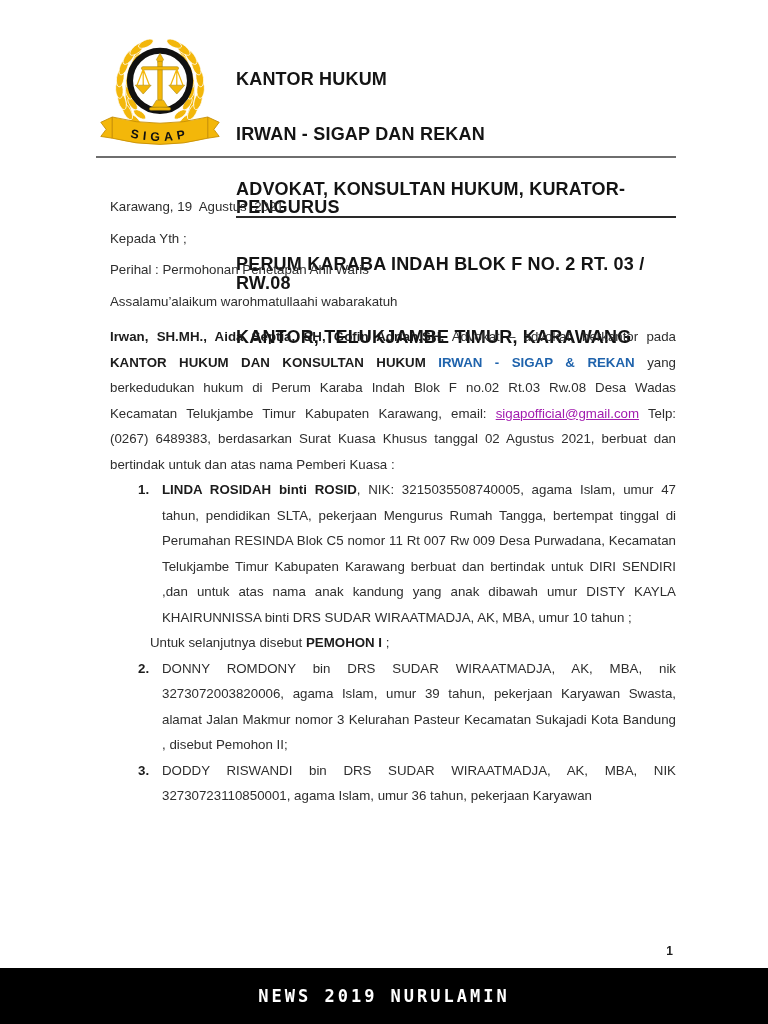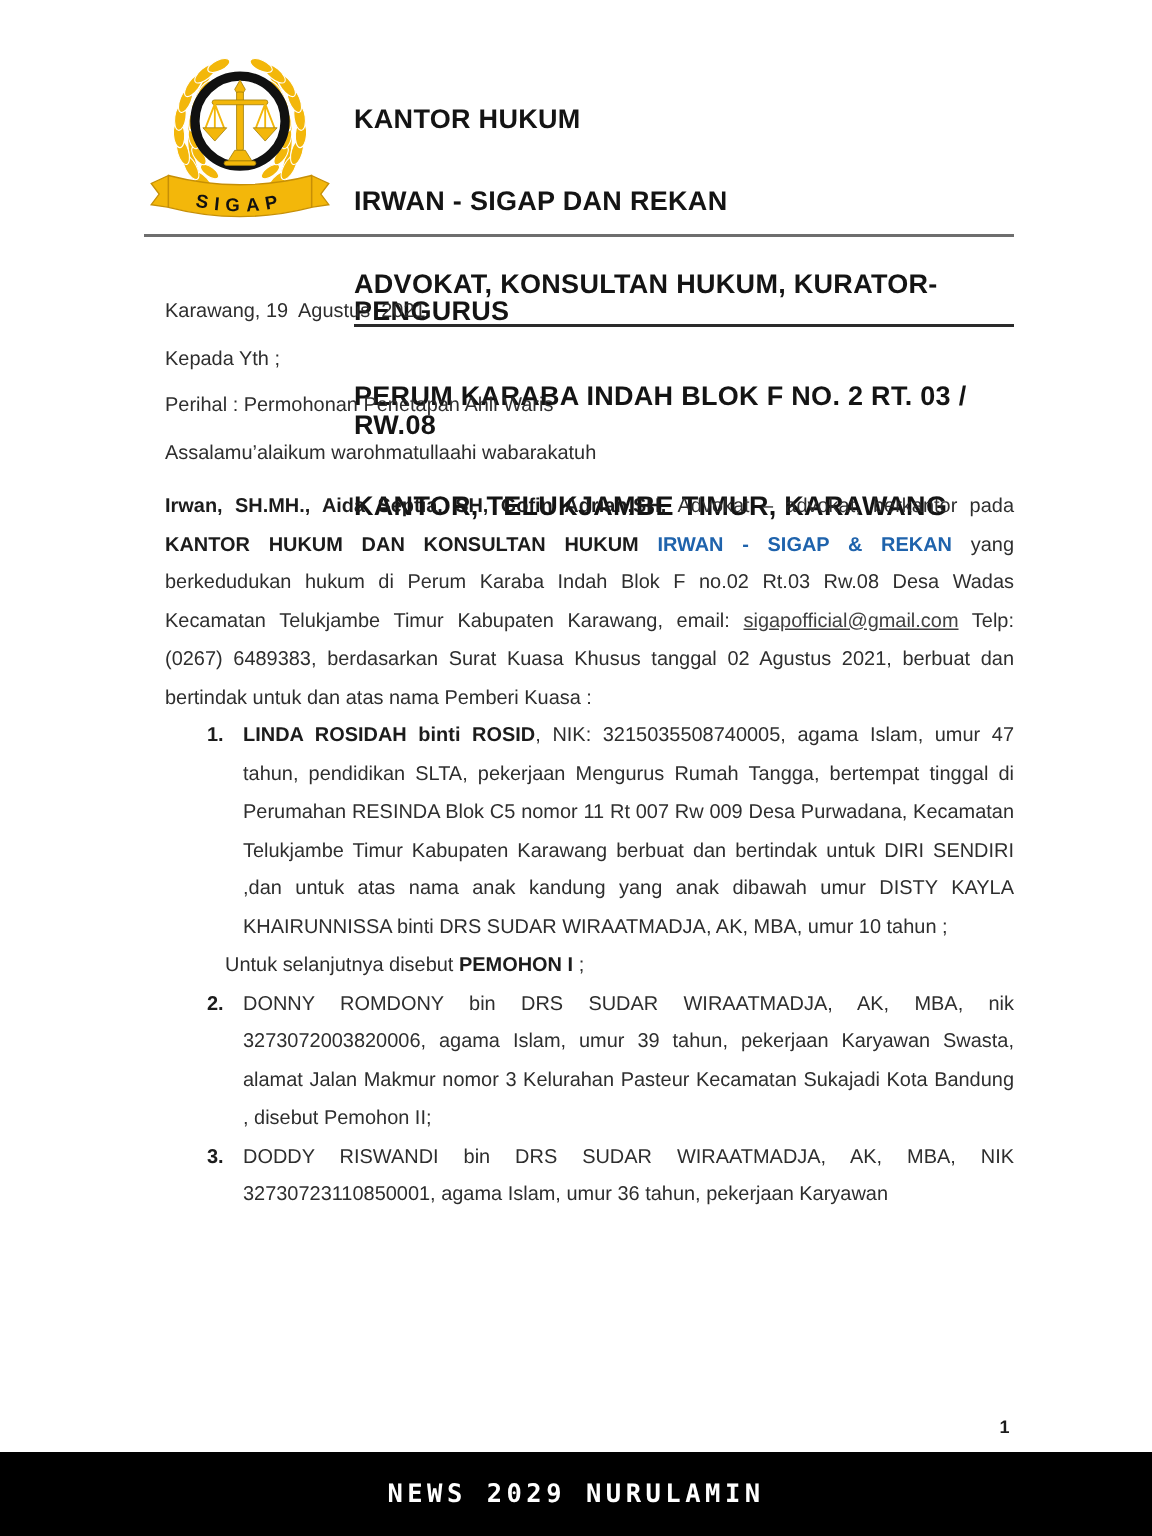--- a/index.html
+++ b/index.html
@@ -13,21 +13,21 @@
   .lh-text{flex:1;padding-top:8px;font-weight:700;font-size:18px;line-height:18.2px;color:#141414;white-space:pre-wrap;}
   .lh-line{letter-spacing:.2px;}
   .lh-line.u{border-bottom:2.5px solid #2a2a2a;margin-bottom:1px;}
   .lh-rule{position:absolute;left:96px;width:580px;top:156px;border-top:2.5px solid #6e6e6e;}
   
   .doc-body{position:absolute;left:110px;width:566px;top:198px;font-size:13.3px;}
   .meta-line{line-height:18px;margin-bottom:13.5px;white-space:pre-wrap;}
   .intro{margin:0;text-align:justify;line-height:25.5px;}
   .b{font-weight:700;color:#1c1c1c;}
   .brand{color:#1f63ac;font-weight:700;}
-  .link{color:#404040;text-decoration:underline;cursor:pointer;}
+  .link{color:#a21caf;text-decoration:underline;cursor:pointer;}
   .party{display:flex;margin-left:28px;}
   .party .num{width:24px;flex:none;font-weight:700;line-height:25.5px;color:#1c1c1c;}
   .party .ptxt{flex:1;text-align:justify;line-height:25.5px;}
   .note{display:block;margin-left:-12px;text-align:left;}
   
   .pagenum{position:absolute;right:95px;top:944px;font-size:12px;font-weight:700;color:#1c1c1c;}
   .footer-bar{
     position:absolute;left:0;bottom:0;width:768px;height:56px;background:#000000;
     display:flex;align-items:center;justify-content:center;
   }
@@ -124,16 +124,16 @@
     </div>
 
     <div class="party">
       <div class="num">3.</div>
       <div class="ptxt">DODDY RISWANDI bin DRS SUDAR WIRAATMADJA, AK, MBA, NIK 32730723110850001, agama Islam, umur 36 tahun, pekerjaan Karyawan</div>
     </div>
   </main>
 
   <div class="pagenum">1</div>
   <footer class="footer-bar">
-    <span>NEWS 2029 NURULAMIN</span>
+    <span>NEWS 2019 NURULAMIN</span>
   </footer>
 
 </div>
 
 </body></html>

